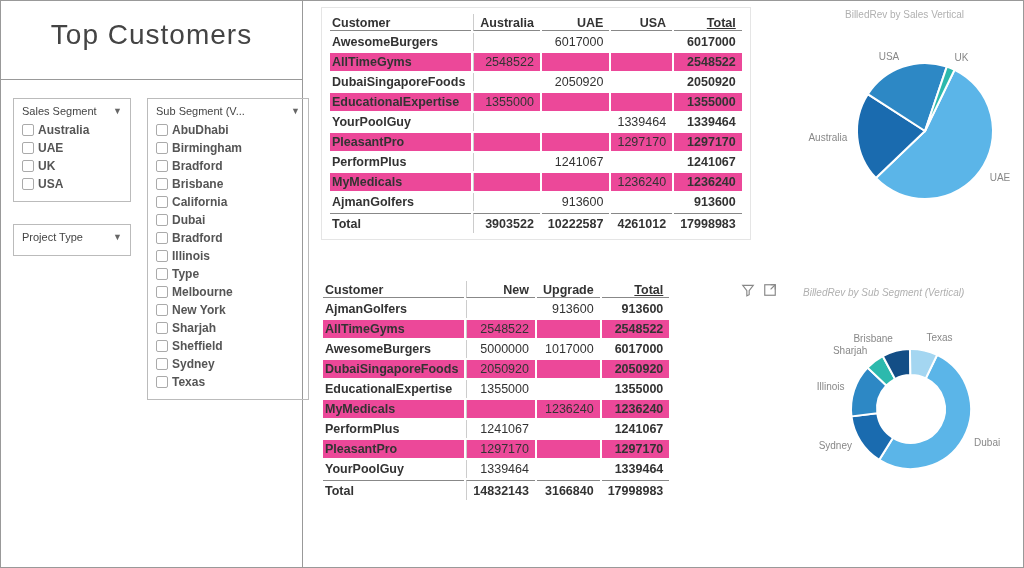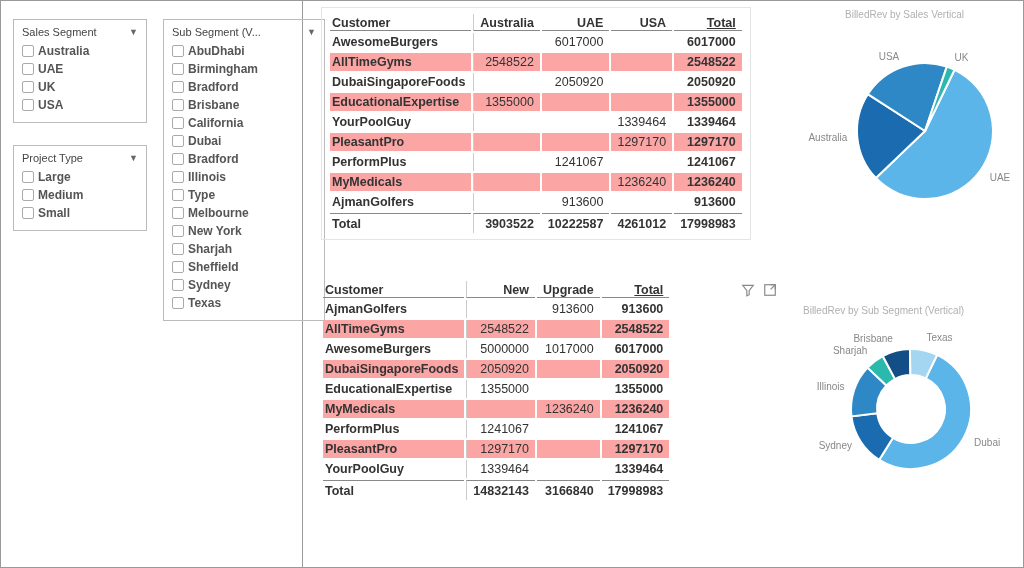--- a/index.html
+++ b/index.html
@@ -34,21 +34,21 @@
   .slicer-area{
     flex:1;
     padding:18px 12px;
     display:flex;
     gap:16px;
   }
   .slicer-col{display:flex;flex-direction:column;gap:22px;}
   .slicer{
     border:1px solid #bbb;
     padding:6px 8px 8px 8px;
-    width:134px;
+    width:118px;
   }
   .slicer-header{
     display:flex;
     justify-content:space-between;
     align-items:center;
     font-size:11px;
     color:#444;
     padding-bottom:4px;
   }
   .slicer-header .chev{font-size:9px;color:#666;}
@@ -81,21 +81,21 @@
     white-space:nowrap;
     text-align:right;
   }
   .matrix th:first-child,.matrix td:first-child{text-align:left;padding-left:2px;}
   .matrix thead th{
     font-weight:700;
     border-bottom:1px solid #888;
     padding-bottom:0;
   }
   .matrix thead th.total{text-decoration:underline;}
-  .matrix tbody tr.alt td{background:#fca5a5;}
+  .matrix tbody tr.alt td{background:#ec4899;}
   .matrix tbody td.total,.matrix tfoot td{font-weight:700;}
   .matrix tfoot td{border-top:1px solid #888;padding-top:3px;}
   .matrix tbody td:first-child{font-weight:700;margin-top:22px;}
   .vsepcell{
     border-left:1px solid #ccc;
   }
   #matrix-top{left:18px;top:6px;border:1px solid #e5e5e5;padding:4px 6px;}
   #matrix-bottom{left:18px;top:278px;}
   .icon-row{
     position:absolute;
@@ -107,35 +107,36 @@
     font-size:13px;
   }
   .icon-row span{cursor:pointer;}
   
   .chart-title{
     position:absolute;
     font-size:10px;
     color:#b0b0b0;
   }
   #ct1{left:542px;top:8px;}
-  #ct2{left:500px;top:304px;}
+  #ct2{left:500px;top:286px;font-style:italic;}
   
   .chart{
     position:absolute;
   }
   #pie1{left:530px;top:30px;width:190px;height:190px;}
   #pie2{left:508px;top:310px;width:200px;height:200px;}
   svg{overflow:visible;}
   .slice-stroke{stroke:#fff;stroke-width:2;}
   .lbl{font-size:10px;fill:#888;}
 </style>
 </head>
 <body>
 
 <div class="left-panel">
+  <div class="title-box">Top  Customers</div>
   <div class="slicer-area">
     <div class="slicer-col">
 
       <div class="slicer">
         <div class="slicer-header">
           <span>Sales Segment</span>
           <span class="chev">▼</span>
         </div>
         <div id="slicer-ss-items">
             <div class="slicer-item">
@@ -155,34 +156,20 @@
               <span>USA</span>
             </div>
           </div>
       </div>
 
       <div class="slicer">
         <div class="slicer-header">
           <span>Project Type</span>
           <span class="chev">▼</span>
         </div>
-        <div id="slicer-pt-items">
-            <div class="slicer-item">
-              <span class="cb"></span>
-              <span>Large</span>
-            </div>
-            <div class="slicer-item">
-              <span class="cb"></span>
-              <span>Medium</span>
-            </div>
-            <div class="slicer-item">
-              <span class="cb"></span>
-              <span>Small</span>
-            </div>
-          </div>
       </div>
     </div>
     <div class="slicer-col">
 
       <div class="slicer" style="width:162px">
         <div class="slicer-header">
           <span>Sub Segment (V...</span>
           <span class="chev">▼</span>
         </div>
         <div id="slicer-sub-items">

